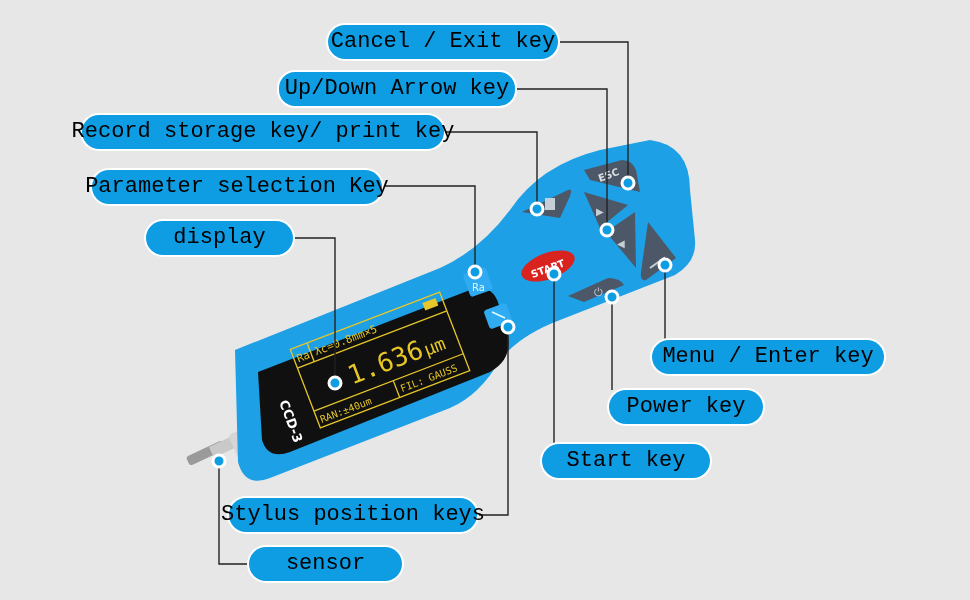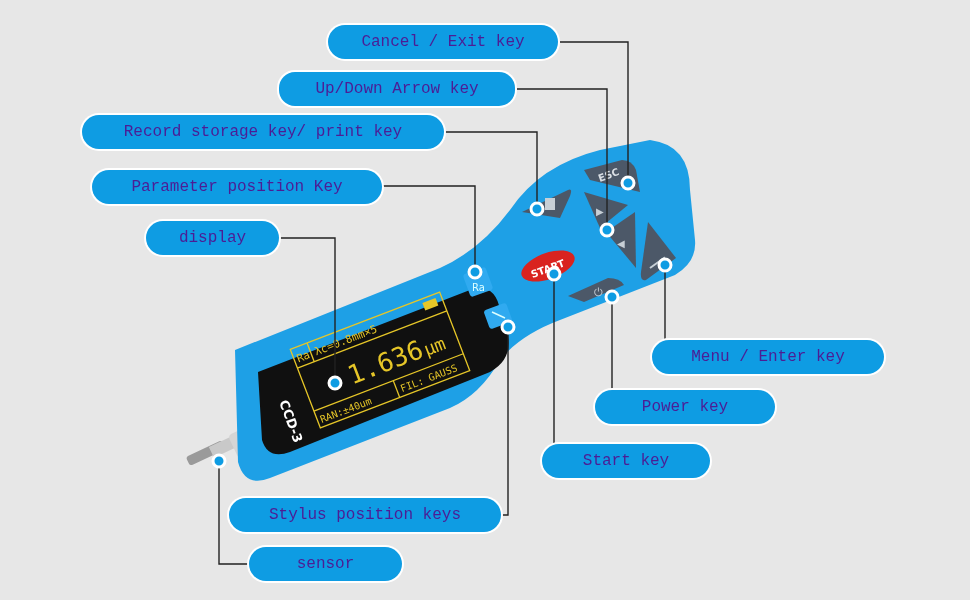--- a/index.html
+++ b/index.html
@@ -1,17 +1,17 @@
 <!DOCTYPE html>
 <html><head>
 <meta charset="utf-8">
 <style>
   html,body{margin:0;padding:0;}
   body{width:970px;height:600px;background:#e7e7e7;position:relative;overflow:hidden;font-family:"DejaVu Serif","Liberation Serif",serif;}
-  .label{position:absolute;height:34px;border-radius:17px;background:#0e9ce3;color:#4c1d95;font-family:"Liberation Mono","DejaVu Sans Mono",monospace;font-size:16px;line-height:34px;box-shadow:0 0 0 2px #ffffff;white-space:nowrap;display:flex;align-items:center;justify-content:center;}
+  .label{position:absolute;height:34px;border-radius:17px;background:#0e9ce3;color:#000000;font-family:"Liberation Mono","DejaVu Sans Mono",monospace;font-size:22px;line-height:34px;box-shadow:0 0 0 2px #ffffff;white-space:nowrap;display:flex;align-items:center;justify-content:center;}
   svg#diagram{position:absolute;left:0;top:0;}
   .lead{fill:none;stroke:#222;stroke-width:1.4;}
   .dot{fill:#0e9ce3;stroke:#fff;stroke-width:3;}
   .lcd{font-family:"DejaVu Sans Mono","Liberation Mono",monospace;fill:#e6c628;}
 </style>
 </head>
 <body>
 
 <svg id="diagram" width="970" height="600" viewBox="0 0 970 600">
 
@@ -100,19 +100,19 @@
   <circle class="dot" cx="665" cy="265" r="6"></circle>
   <circle class="dot" cx="612" cy="297" r="6"></circle>
   <circle class="dot" cx="554" cy="274" r="6"></circle>
   <circle class="dot" cx="508" cy="327" r="6"></circle>
   <circle class="dot" cx="219" cy="461" r="6"></circle>
 </svg>
 
 <div class="label" style="left:328px;top:25px;width:230px;">Cancel / Exit key</div>
 <div class="label" style="left:279px;top:72px;width:236px;border-radius:16px;">Up/Down Arrow key</div>
 <div class="label" style="left:82px;top:115px;width:362px;">Record storage key/ print key</div>
-<div class="label" style="left:92px;top:170px;width:290px;">Parameter position Key</div>
-<div class="label" style="left:146px;top:221px;width:133px;">display</div>
+<div class="label" style="left:92px;top:170px;width:290px;">Parameter selection Key</div>
+<div class="label" style="left:146px;top:221px;width:147px;">display</div>
 <div class="label" style="left:652px;top:340px;width:232px;">Menu / Enter key</div>
-<div class="label" style="left:595px;top:390px;width:180px;">Power key</div>
+<div class="label" style="left:609px;top:390px;width:154px;">Power key</div>
 <div class="label" style="left:542px;top:444px;width:168px;">Start key</div>
-<div class="label" style="left:229px;top:498px;width:272px;">Stylus position keys</div>
+<div class="label" style="left:229px;top:498px;width:248px;">Stylus position keys</div>
 <div class="label" style="left:249px;top:547px;width:153px;">sensor</div>
 
 </body></html>

